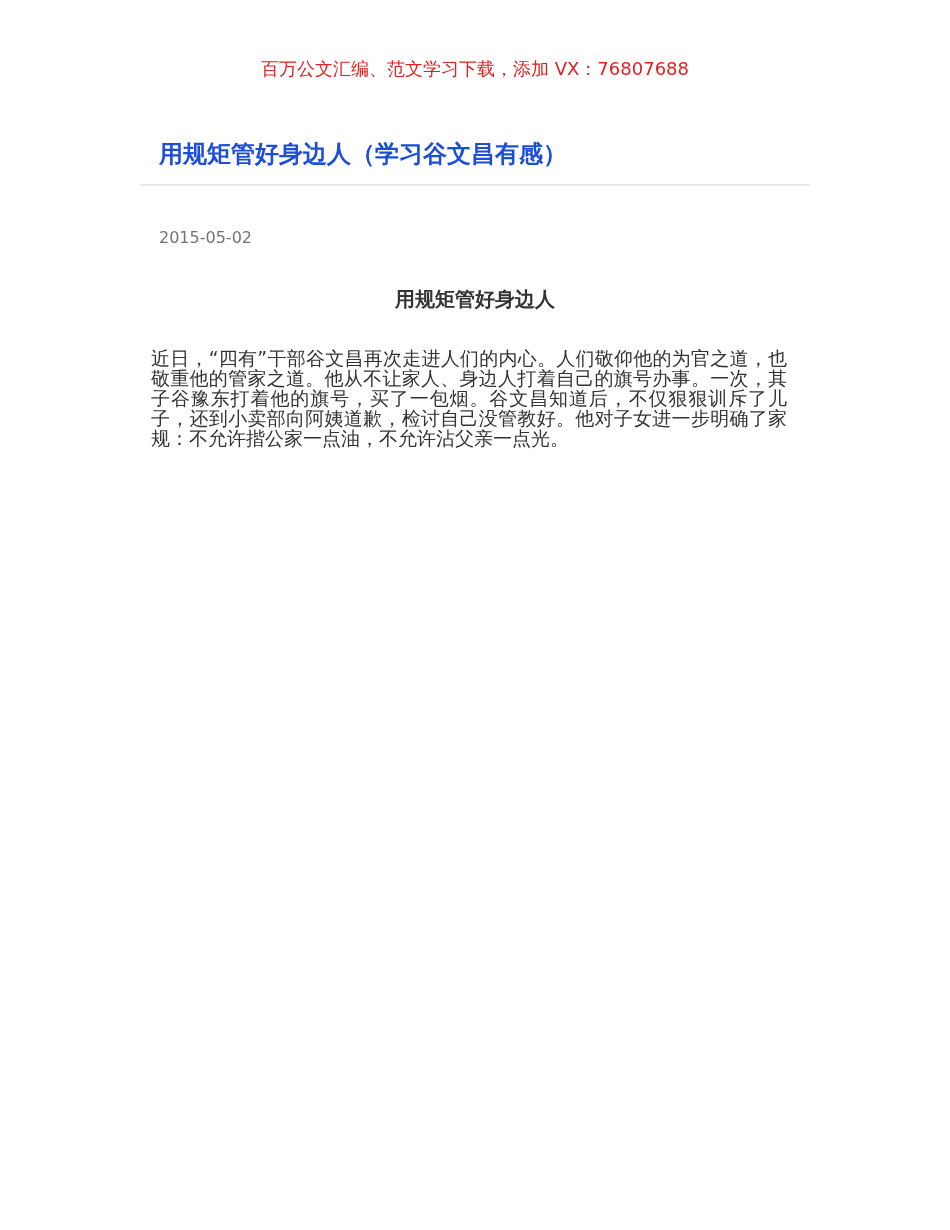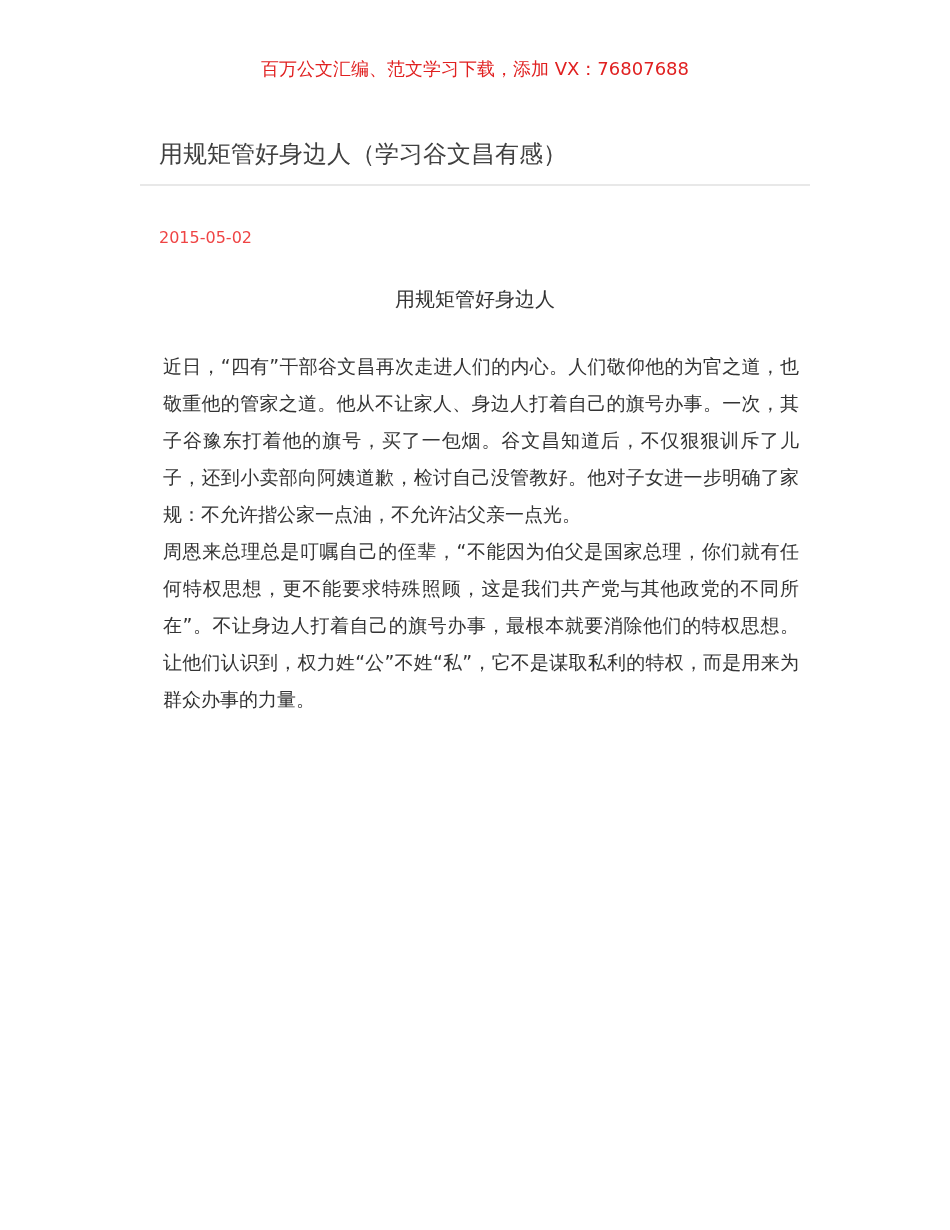--- a/index.html
+++ b/index.html
@@ -25,59 +25,59 @@
       line-height: 26px;
       color: #e02020;
       letter-spacing: 0px;
     }
     .page-title {
       position: absolute;
       top: 136px;
       left: 159px;
       font-size: 24px;
       line-height: 36px;
-      color: #404040;
-      font-weight: normal;
+      color: #1d4ed8;
+      font-weight: bold;
       margin: 0;
     }
     .divider {
       position: absolute;
       top: 184px;
       left: 140px;
       width: 670px;
       height: 0;
       border-top: 2px solid #e8e8e8;
     }
     .date {
       position: absolute;
       top: 227px;
       left: 159px;
       font-size: 16px;
       line-height: 22px;
-      color: #ef4444;
+      color: #737373;
     }
     .article-heading {
       position: absolute;
       top: 284px;
       left: 0;
       width: 950px;
       text-align: center;
       font-size: 20px;
       line-height: 30px;
-      font-weight: normal;
+      font-weight: bold;
       color: #333333;
       margin: 0;
     }
     .article-body {
       position: absolute;
       top: 348px;
-      left: 163px;
+      left: 151px;
       width: 636px;
       font-size: 19px;
-      line-height: 37px;
+      line-height: 20px;
       color: #333333;
       text-align: justify;
     }
     .article-body p {
       margin: 0;
       padding: 0;
     }
   </style>
 </head>
 <body>
@@ -87,14 +87,13 @@
 <h1 class="page-title">用规矩管好身边人（学习谷文昌有感）</h1>
 
 <div class="divider"></div>
 
 <div class="date">2015-05-02</div>
 
 <h2 class="article-heading">用规矩管好身边人</h2>
 
 <div class="article-body">
   <p>近日，“四有”干部谷文昌再次走进人们的内心。人们敬仰他的为官之道，也敬重他的管家之道。他从不让家人、身边人打着自己的旗号办事。一次，其子谷豫东打着他的旗号，买了一包烟。谷文昌知道后，不仅狠狠训斥了儿子，还到小卖部向阿姨道歉，检讨自己没管教好。他对子女进一步明确了家规：不允许揩公家一点油，不允许沾父亲一点光。</p>
-  <p>周恩来总理总是叮嘱自己的侄辈，“不能因为伯父是国家总理，你们就有任何特权思想，更不能要求特殊照顾，这是我们共产党与其他政党的不同所在”。不让身边人打着自己的旗号办事，最根本就要消除他们的特权思想。让他们认识到，权力姓“公”不姓“私”，它不是谋取私利的特权，而是用来为群众办事的力量。</p>
 </div>
 
 </body></html>

